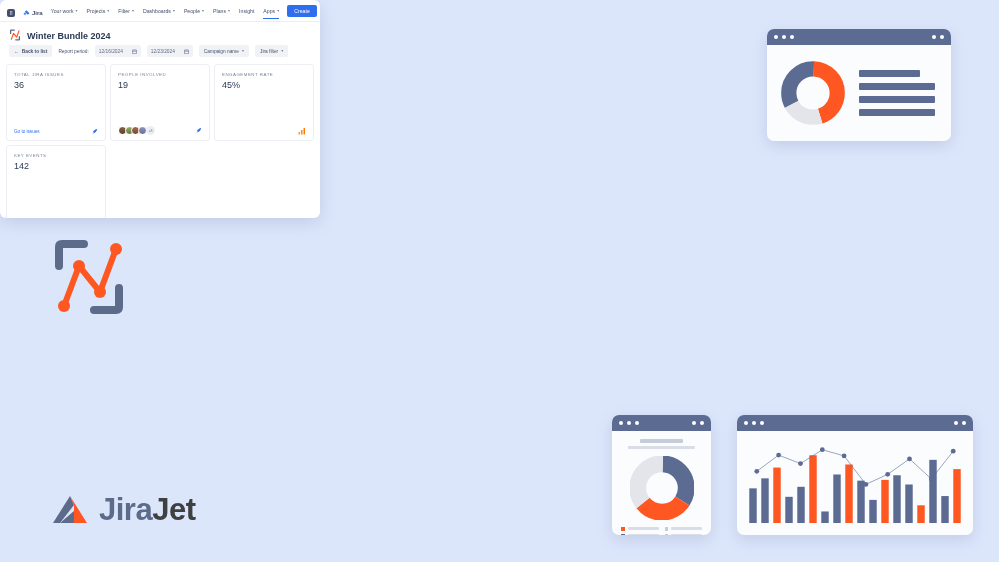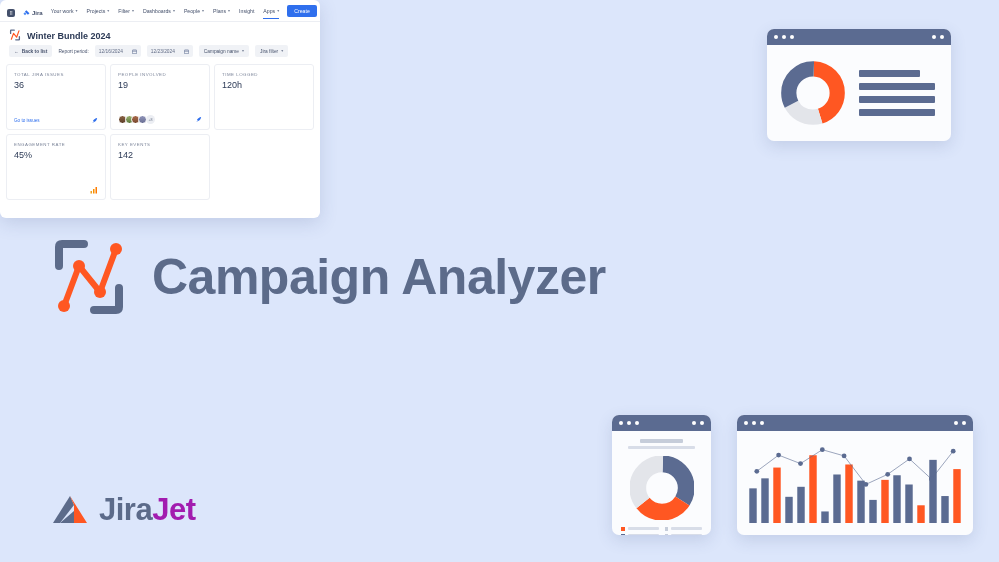--- a/index.html
+++ b/index.html
@@ -27,21 +27,21 @@
   }
 
   .brand {
     position: absolute;
     left: 50px; top: 492px;
     display: flex; align-items: center; gap: 9px;
   }
   .brand-mark { width: 40px; height: 34px; flex: none; }
   .brand-text { font-size: 31px; font-weight: 700; letter-spacing: -0.5px; }
   .brand-saas { color: #5c6b8a; }
-  .brand-jet { color: #a21caf; margin-top: 28px; }
+  .brand-jet { color: #404040; margin-top: 28px; }
 
   
   .win {
     position: absolute;
     background: #fbfcfe;
     border-radius: 7px;
     box-shadow: 0 5px 16px rgba(60,80,130,.16);
     overflow: hidden;
   }
   .win-bar {
@@ -129,21 +129,21 @@
   .jira-grid {
     display: grid;
     grid-template-columns: 1fr 1fr 1fr;
     gap: 4px; padding: 0 6px 8px 6px;
   }
   .kpi {
     background: #ffffff;
     border: 1px solid #eceef3;
     border-radius: 3px;
     padding: 7px 7px 5px 7px;
-    height: 66px;
+    height: 77px;
     display: flex; flex-direction: column;
     position: relative;
   }
   .kpi-label {
     font-size: 4.4px; letter-spacing: .5px;
     color: #7b8499; text-transform: uppercase;
   }
   .kpi-value { font-size: 9px; color: #2c3a56; margin-top: 3px; }
   .kpi-foot {
     margin-top: auto; display: flex; align-items: center;
@@ -195,21 +195,20 @@
 <div class="hero">
   <svg class="hero-logo" viewBox="0 0 78 82">
     <path d="M9 30 L9 11 Q9 8 12 8 L34 8" fill="none" stroke="#5c6b8a" stroke-width="8" stroke-linecap="round"></path>
     <path d="M69 52 L69 71 Q69 74 66 74 L44 74" fill="none" stroke="#5c6b8a" stroke-width="8" stroke-linecap="round"></path>
     <polyline points="14,70 29,30 50,56 66,13" fill="none" stroke="#ff5722" stroke-width="6" stroke-linecap="round" stroke-linejoin="round"></polyline>
     <circle cx="14" cy="70" r="6" fill="#ff5722"></circle>
     <circle cx="29" cy="30" r="6" fill="#ff5722"></circle>
     <circle cx="50" cy="56" r="6" fill="#ff5722"></circle>
     <circle cx="66" cy="13" r="6" fill="#ff5722"></circle>
   </svg>
-  <div class="hero-title">Campaign Analyzer</div>
 </div>
 
 <div class="brand">
   <svg class="brand-mark" viewBox="0 0 40 34">
     <path d="M3 30 L20 3 L24 12 L10 30 Z" fill="#5c6b8a"></path>
     <path d="M20 3 L37 30 L24 30 L24 12 Z" fill="#ff5722"></path>
     <path d="M10 30 L24 30 L24 18 Z" fill="#5c6b8a"></path>
   </svg>
   <div class="brand-text">
     <span class="brand-saas">Jira</span><span class="brand-jet">Jet</span>
@@ -356,24 +355,20 @@
           <span class="av av4"></span>
           <span class="av-more">+8</span>
         </div>
         <svg class="rocket" viewBox="0 0 24 24">
           <path d="M4 20 L9 15 L11 17 Z" fill="#2f6fed"></path>
           <path d="M20 3 C13 4 9 9 7 13 L11 17 C15 15 20 11 21 4 Z" fill="#2f6fed"></path>
         </svg>
       </div>
     </div>
 
-    <div class="kpi">
-      <div class="kpi-label">TIME LOGGED</div>
-      <div class="kpi-value">120h</div>
-    </div>
 
 
     <div class="kpi">
       <div class="kpi-label">ENGAGEMENT RATE</div>
       <div class="kpi-value">45%</div>
       <div class="kpi-foot">
         <svg class="bars-ico" viewBox="0 0 16 16">
           <rect x="1" y="10" width="3" height="5" fill="#f0a020"></rect>
           <rect x="6" y="6" width="3" height="9" fill="#f59100"></rect>
           <rect x="11" y="2" width="3" height="13" fill="#ff7a00"></rect>

